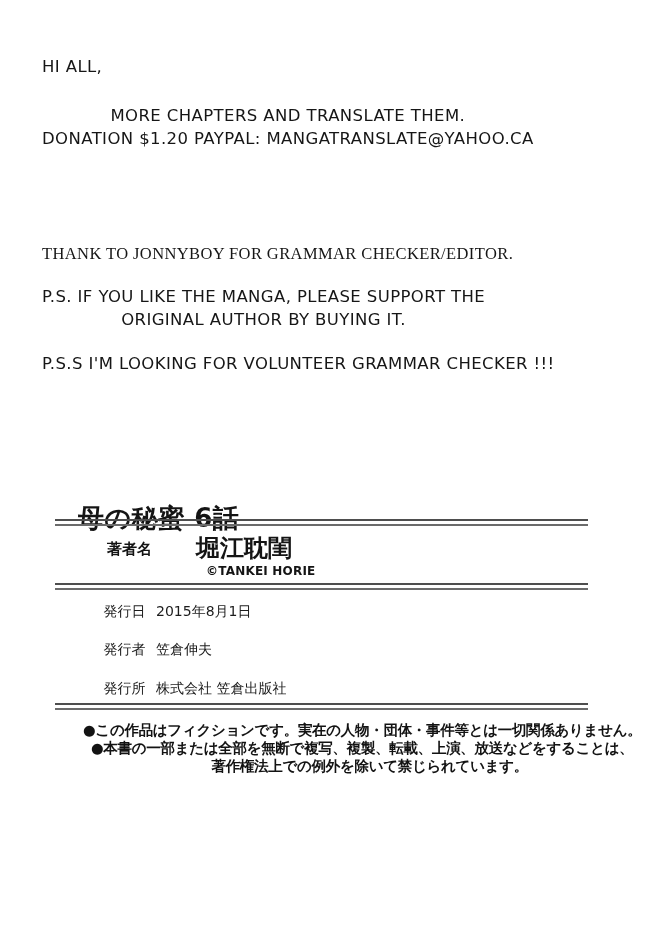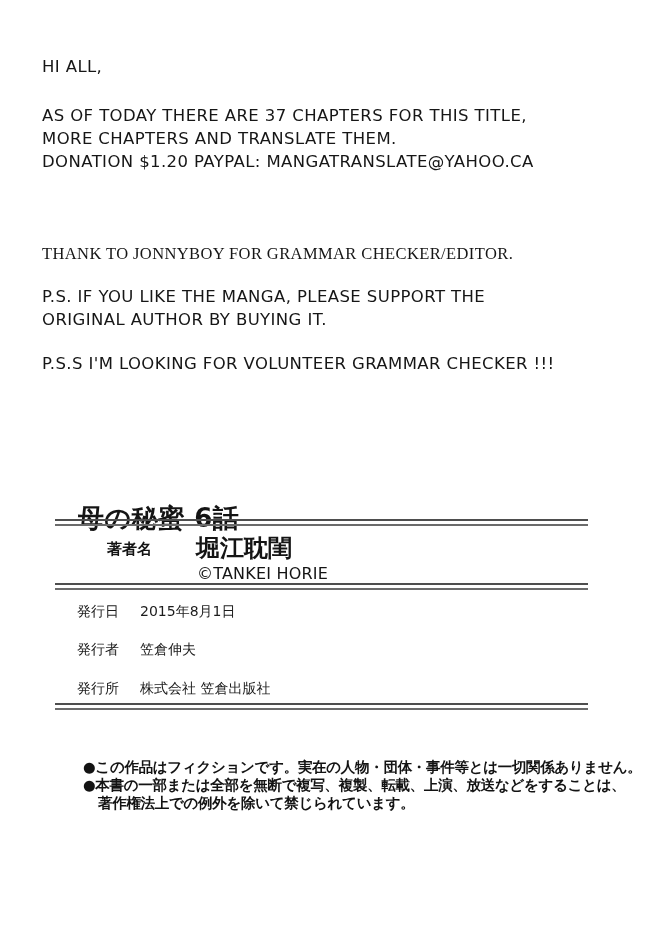--- a/index.html
+++ b/index.html
@@ -7,20 +7,21 @@
     width: 650px; height: 925px;
     background: #ffffff;
     font-family: "DejaVu Sans", "Liberation Sans", sans-serif;
     color: #141414;
     overflow: hidden;
   }
   .page {
     position: relative;
     width: 650px; height: 687px;
     background: #ffffff;
+    text-align: center;
   }
 
   
   .note-para {
     position: absolute;
     left: 42px;
     margin: 0;
     font-size: 16.5px;
     line-height: 23px;
     letter-spacing: 0.4px;
@@ -67,64 +68,63 @@
   .author-name {
     position: absolute;
     left: 196px; top: 534px;
     font-size: 24px;
     font-weight: bold;
     line-height: 29px;
     white-space: nowrap;
   }
   .author-copyright {
     position: absolute;
-    left: 197px; top: 564px;
-    font-size: 16px;
-    font-weight: normal;
+    left: 206px; top: 564px;
+    font-size: 12px;
+    font-weight: bold;
     letter-spacing: 0.2px;
     white-space: nowrap;
   }
 
   .pub-row {
     position: absolute;
-    left: 77px;
+    left: 93px;
     font-size: 14px;
     line-height: 20px;
     font-weight: normal;
     color: #1c1c1c;
     white-space: nowrap;
   }
   #pub-row-0 { top: 601px; }
   #pub-row-1 { top: 639px; }
   #pub-row-2 { top: 678px; }
   .pub-label { display: inline-block; width: 63px; }
 
   .disclaimer {
     position: absolute;
-    left: 83px; top: 758px;
+    left: 83px; top: 721px;
     font-size: 14.5px;
     font-weight: bold;
     line-height: 18px;
     letter-spacing: -0.3px;
     color: #131313;
     white-space: nowrap;
   }
   .disclaimer-line { margin: 0; }
   .disclaimer-line.continuation { padding-left: 15px; }
 </style>
 </head>
 <body>
 
 <div class="page">
 
   <section>
     <p class="note-para" id="para-greeting">HI ALL,</p>
 
     <div class="note-para" id="para-donation">
-      <div>AS OF TODAY THERE ARE 37 CHAPTERS FOR THIS TITLE,</div>
       <div>MORE CHAPTERS AND TRANSLATE THEM.</div>
       <div>DONATION $1.20 PAYPAL: MANGATRANSLATE@YAHOO.CA</div>
     </div>
 
     <p class="note-para" id="para-thanks">THANK TO JONNYBOY FOR GRAMMAR CHECKER/EDITOR.</p>
 
     <div class="note-para" id="para-ps">
       <div>P.S. IF YOU LIKE THE MANGA, PLEASE SUPPORT THE</div>
       <div>ORIGINAL AUTHOR BY BUYING IT.</div>
     </div>

